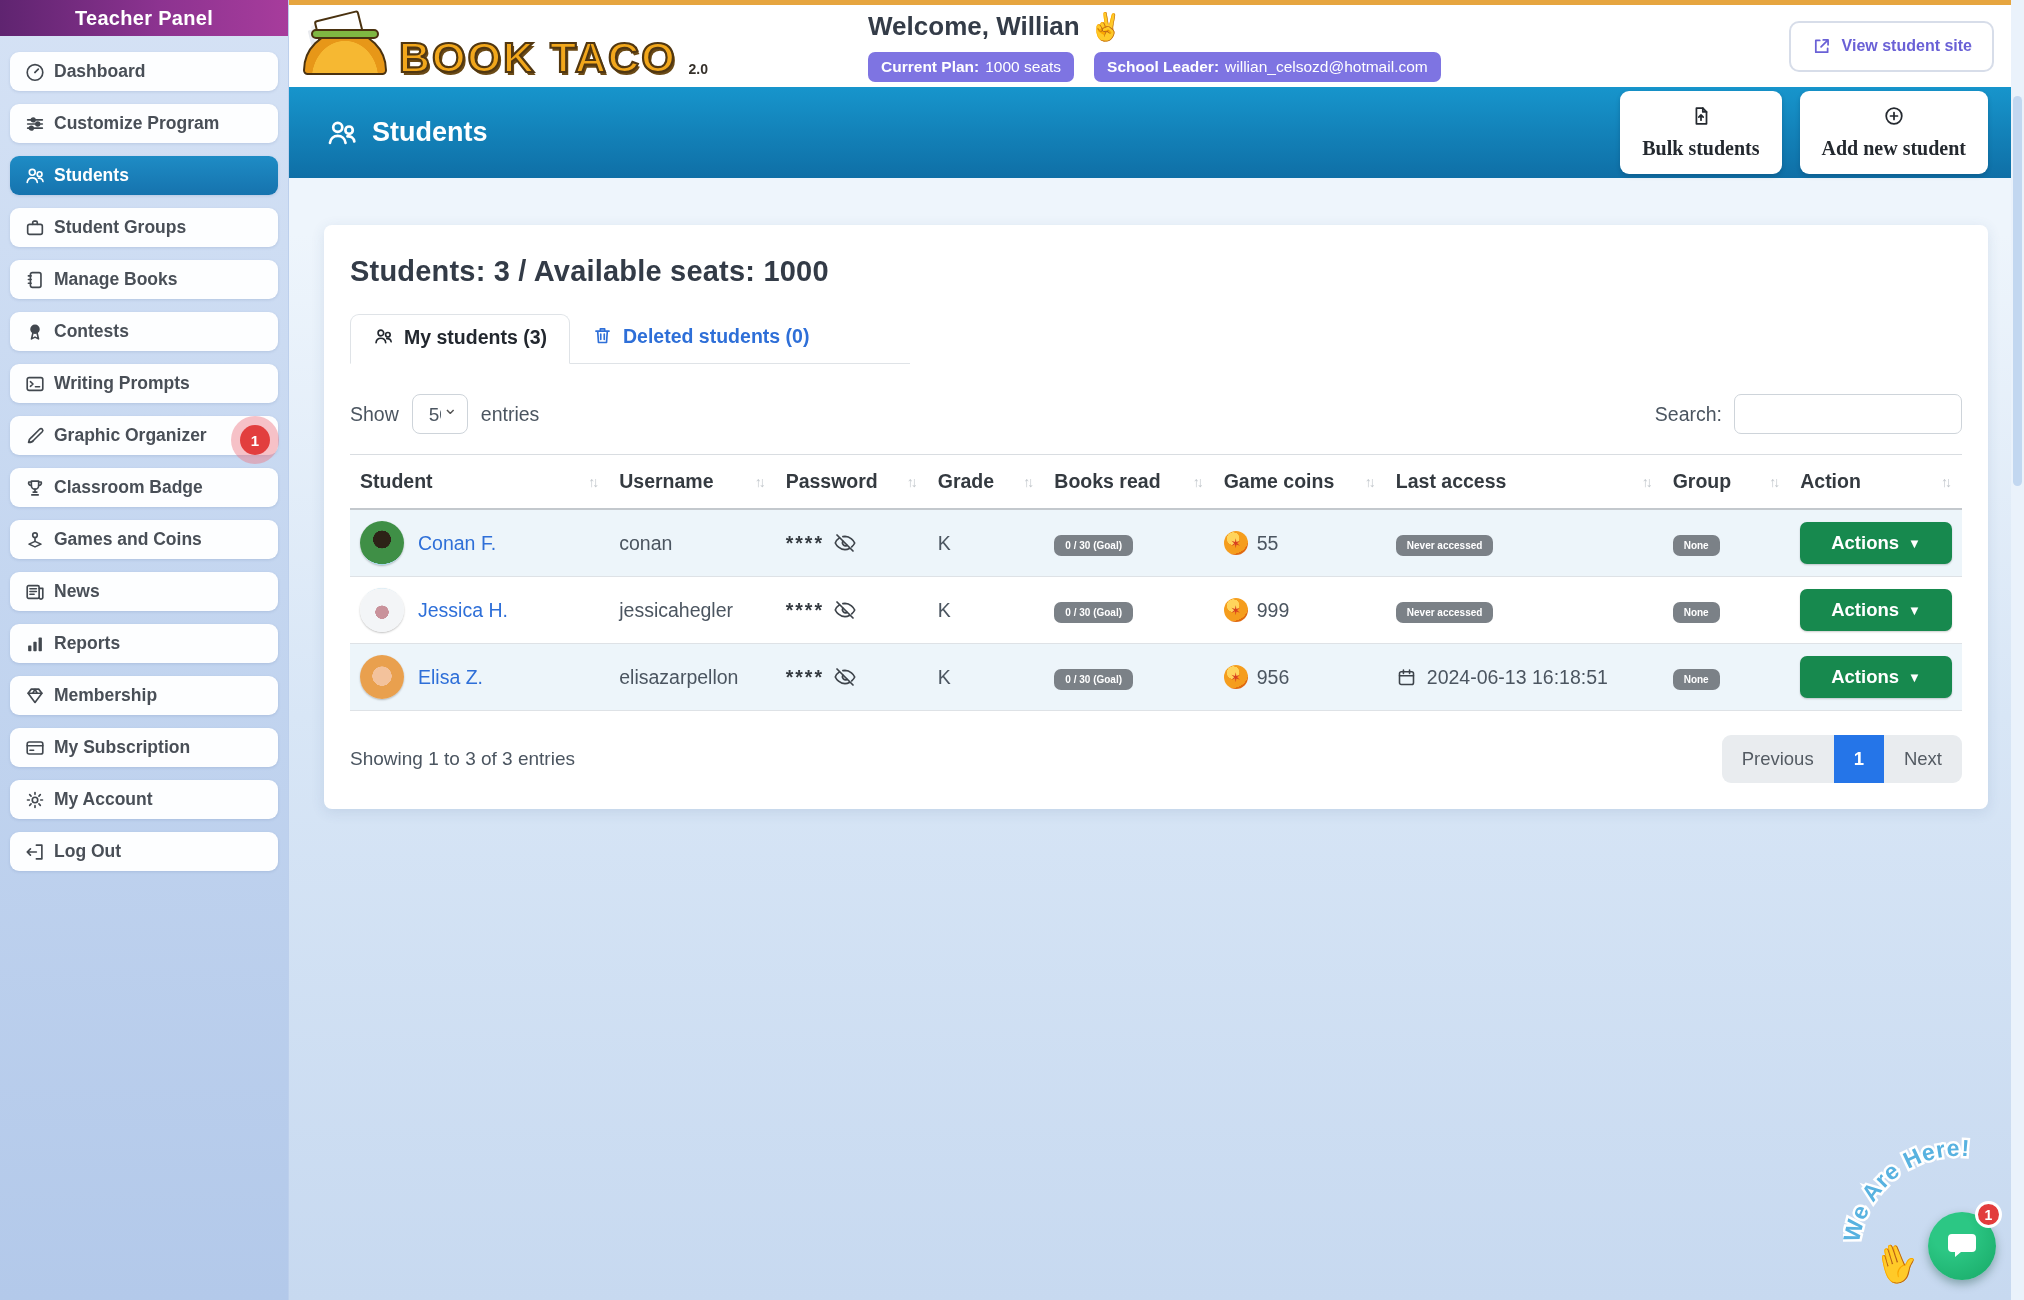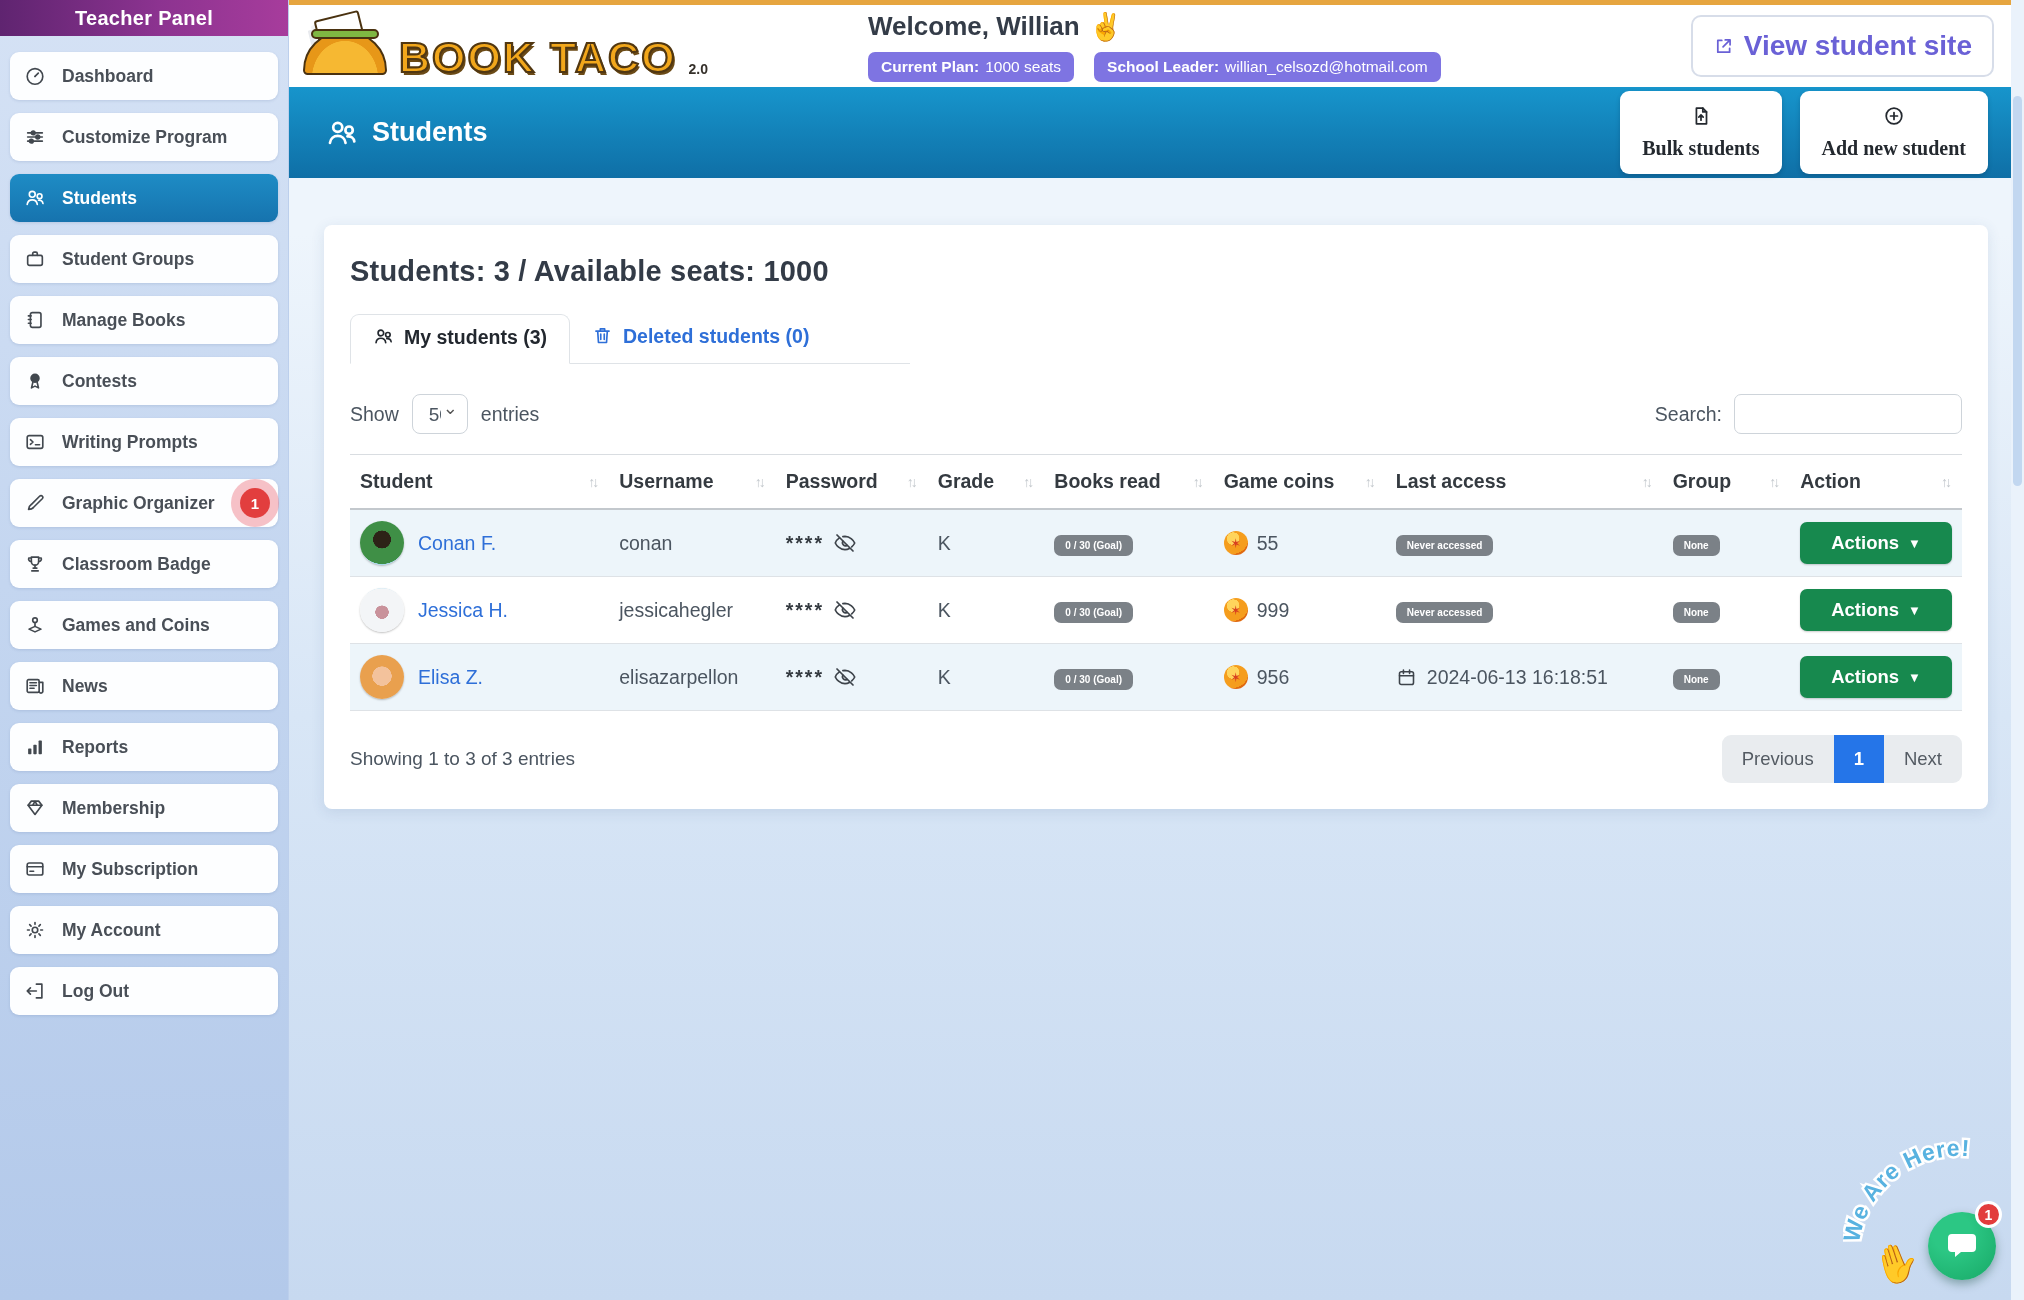--- a/index.html
+++ b/index.html
@@ -4,21 +4,21 @@
 <style>
   * { margin:0; padding:0; box-sizing:border-box; }
   html,body { width:2024px; height:1300px; overflow:hidden; }
   body { font-family:"Liberation Sans", sans-serif; color:#3f464d; background:#fff; }
   .app { display:flex; width:2024px; height:1300px; }
 
   
   .sidebar { width:289px; height:1300px; background:linear-gradient(180deg,#d5e2f5 0%,#c4d6f0 45%,#b3c9ea 100%); flex:0 0 289px; position:relative; border-right:1px solid #bccfec; }
   .sidebar-title { height:36px; background:linear-gradient(90deg,#5f2470 0%,#8c3390 55%,#a73c9c 100%); color:#fff; font-size:20px; font-weight:700; display:flex; align-items:center; justify-content:center; letter-spacing:.3px; }
   .side-items { padding:16px 10px 0 10px; display:flex; flex-direction:column; gap:13px; }
-  .side-item { position:relative; height:48px; background:#fdfeff; border-radius:9px; display:flex; align-items:center; gap:16px; padding:0 14px; font-size:17.5px; font-weight:600; color:#494f57; box-shadow:0 1px 3px rgba(70,100,150,.18); cursor:pointer; }
+  .side-item { position:relative; height:39px; background:#fdfeff; border-radius:9px; display:flex; align-items:center; gap:8px; padding:0 14px; font-size:17.5px; font-weight:600; color:#494f57; box-shadow:0 1px 3px rgba(70,100,150,.18); cursor:pointer; }
   .side-item .si-icon { width:22px; height:22px; display:flex; align-items:center; justify-content:center; color:#42484f; flex:0 0 22px; }
   .side-item svg { width:22px; height:22px; stroke:currentColor; fill:none; stroke-width:1.8; stroke-linecap:round; stroke-linejoin:round; }
   .side-item.active { background:linear-gradient(180deg,#1e8cc5 0%,#1673ae 100%); color:#fff; }
   .side-item.active .si-icon { color:#fff; }
   .notif-badge { position:absolute; right:8px; top:9px; width:30px; height:30px; border-radius:50%; background:#e23e3e; color:#fff; font-size:15px; font-weight:700; display:flex; align-items:center; justify-content:center; box-shadow:0 0 0 9px rgba(238,120,130,.45); }
 
   
   .main { flex:1; display:flex; flex-direction:column; background:linear-gradient(180deg,#edf4fc 0%,#dcu 0%); background:linear-gradient(180deg,#eef5fc 18%,#d8e6f6 55%,#c7d9f0 100%); position:relative; }
   .top-line { height:5px; background:#e6a53f; flex:0 0 5px; }
 
@@ -31,21 +31,21 @@
   .logo-text { font-size:43px; font-weight:800; letter-spacing:2px; color:#f2a71b; -webkit-text-stroke:2.2px #513711; text-shadow:2px 3px 0 #6b4a16; line-height:.9; }
   .logo-ver { font-size:14px; font-weight:700; color:#35302a; margin-left:2px; }
 
   .welcome-block { display:flex; flex-direction:column; gap:9px; margin-left:140px; }
   .welcome-line { font-size:26px; font-weight:700; color:#343c48; display:flex; gap:10px; align-items:center; }
   .welcome-emoji { color:#f0b23c; font-size:27px; }
   .badges-row { display:flex; gap:20px; }
   .pill-badge { background:#7e74e2; color:#fff; border-radius:7px; padding:6px 13px; font-size:15.5px; display:flex; gap:6px; align-items:center; white-space:nowrap; }
   .pill-badge b { font-weight:700; }
 
-  .view-site-btn { margin-left:auto; display:flex; align-items:center; gap:10px; border:2px solid #d7dde9; border-radius:10px; background:#fff; padding:13px 20px; font-size:28px; font-weight:600; color:#6a61d6; cursor:pointer; }
+  .view-site-btn { margin-left:auto; display:flex; align-items:center; gap:10px; border:2px solid #d7dde9; border-radius:10px; background:#fff; padding:13px 20px; font-size:16px; font-weight:600; color:#6a61d6; cursor:pointer; }
   .view-site-btn svg { width:21px; height:21px; stroke:#6a61d6; fill:none; stroke-width:2; stroke-linecap:round; stroke-linejoin:round; }
 
   .section-bar { height:91px; background:linear-gradient(180deg,#1795cc 0%,#0f6fa6 100%); display:flex; align-items:center; padding:0 36px; gap:14px; }
   .section-title { display:flex; align-items:center; gap:13px; color:#fff; font-size:27px; font-weight:700; }
   .section-title svg { width:34px; height:34px; stroke:#fff; fill:none; stroke-width:1.9; stroke-linecap:round; stroke-linejoin:round; }
   .bar-actions { margin-left:auto; display:flex; gap:18px; }
   .bar-btn { background:#fff; border:none; border-radius:9px; padding:14px 22px; font-size:20px; font-weight:600; color:#24292f; display:flex; align-items:center; gap:10px; box-shadow:0 2px 4px rgba(0,40,70,.25); cursor:pointer; font-family:Liberation Serif, serif;flex-direction:column; }
   .bar-btn svg { width:22px; height:22px; stroke:#24292f; fill:none; stroke-width:1.9; stroke-linecap:round; stroke-linejoin:round; }
 
   

